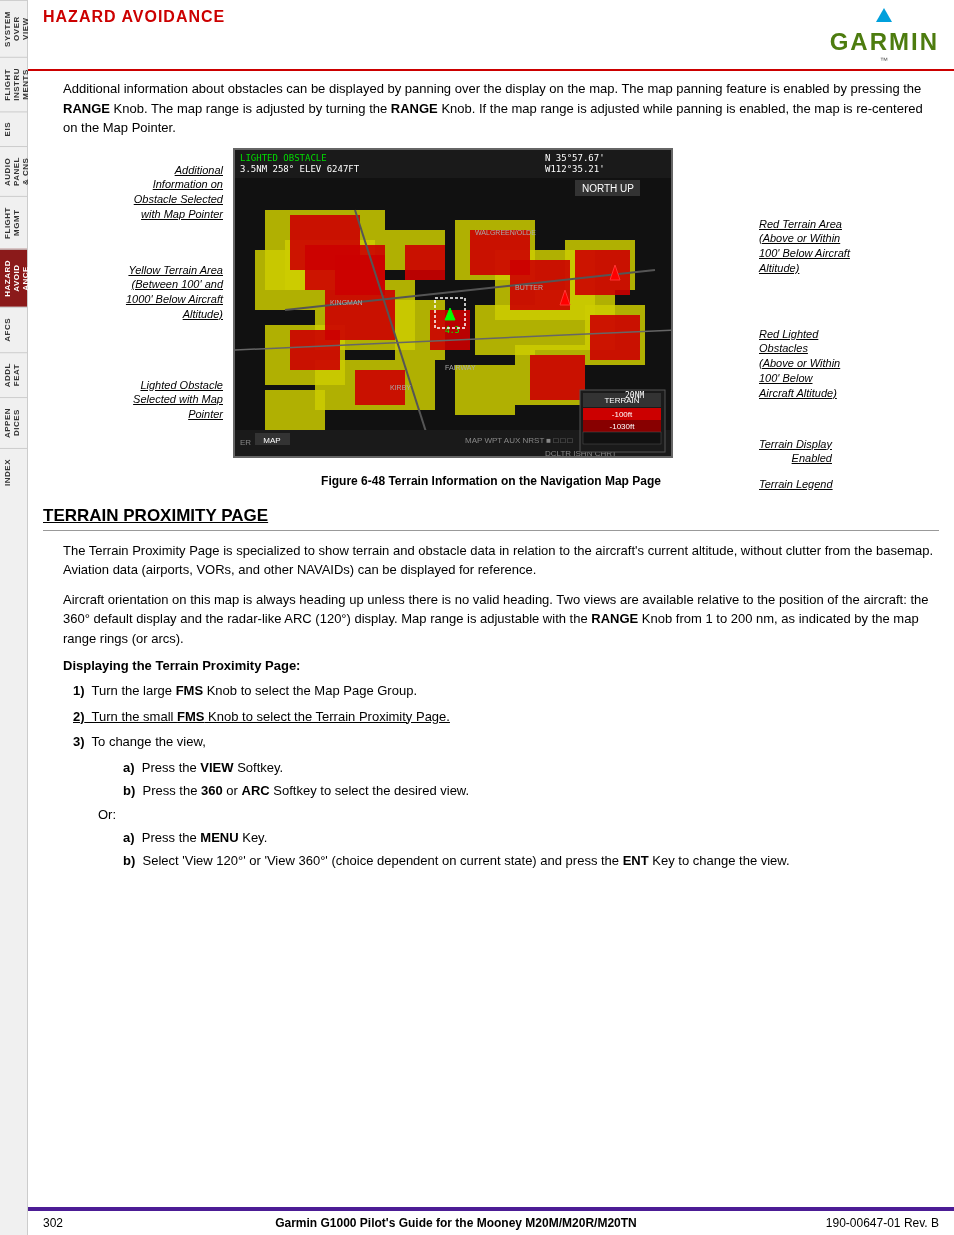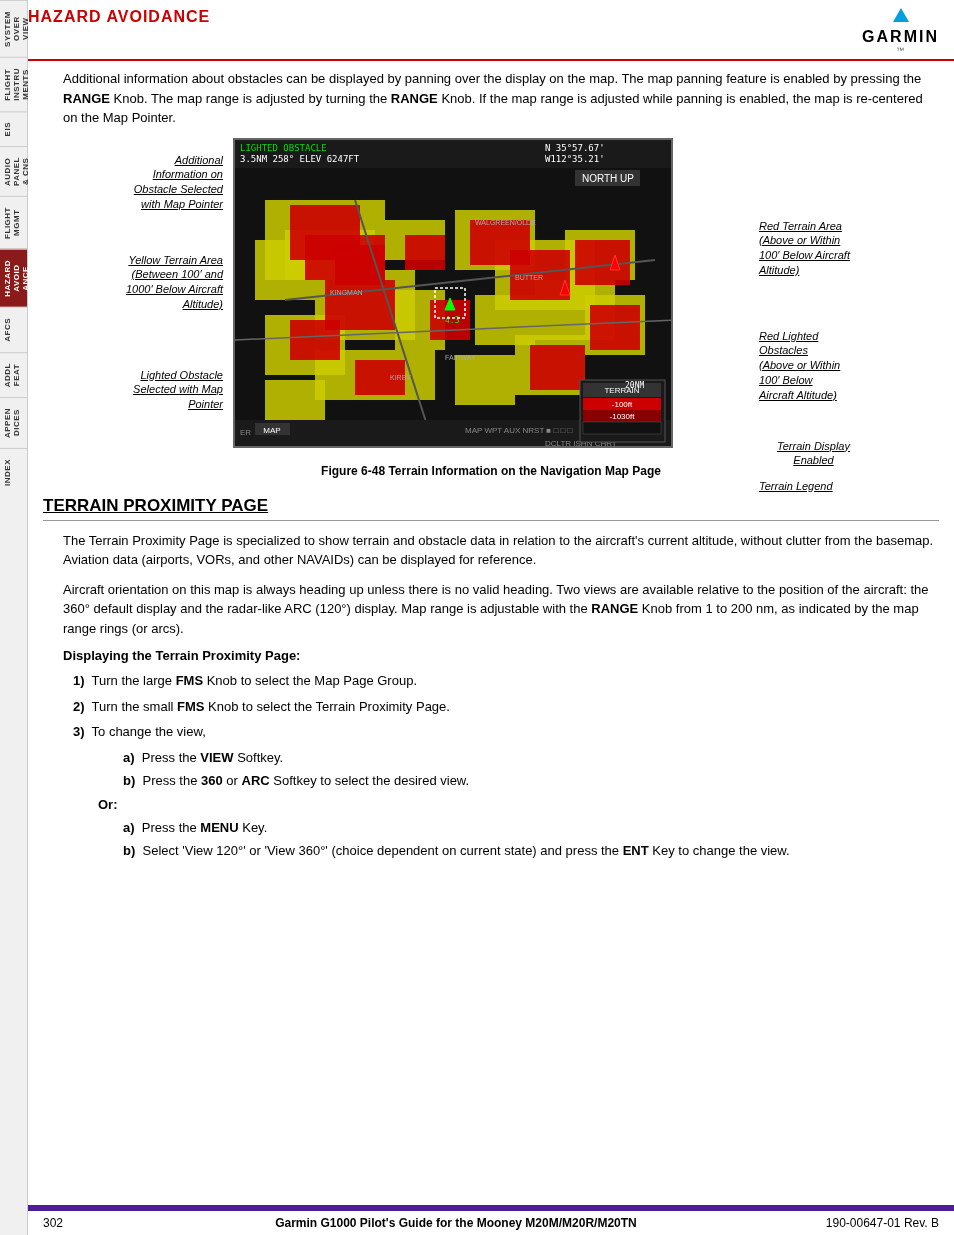--- a/index.html
+++ b/index.html
@@ -47,41 +47,41 @@
     .main {
       margin-left: 28px;
       padding: 0;
     }
 
     
     .header {
       display: flex;
       justify-content: space-between;
       align-items: flex-start;
-      padding: 8px 15px 4px 0;
+      padding: 8px 15px 4px 15px;
       border-bottom: 2px solid #c00;
       margin-bottom: 8px;
       gap: 17px;
     }
     .header-title {
       font-size: 16px;
       font-weight: bold;
       color: #c00;
       letter-spacing: 1px;
       text-transform: uppercase;
     }
     .garmin-logo {
       display: flex;
       align-items: center;
       gap: 4px;
     }
     .garmin-text {
-      font-size: 16px;
-      font-weight: bold;
-      color: #000000;
+      font-size: 24px;
+      font-weight: bold;
+      color: #4d7c0f;
       letter-spacing: 2px;
     }
     .garmin-triangle {
       width: 0;
       height: 0;
       border-left: 8px solid transparent;
       border-right: 8px solid transparent;
       border-bottom: 14px solid #00a0dc;
       margin-bottom: 6px;
     }
@@ -130,21 +130,21 @@
       margin-bottom: 4px;
       line-height: 1.5;
     }
 
     
     .footer {
       position: absolute;
       bottom: 0;
       left: 28px;
       right: 0;
-      border-top: 6px solid #4c1d95;
+      border-top: 4px solid #4c1d95;
       padding: 5px 15px;
       display: flex;
       justify-content: space-between;
       align-items: center;
       font-size: 12px;
     }
 
     
     .figure-wrapper {
       position: relative;
@@ -156,21 +156,21 @@
       position: absolute;
       left: 0;
       top: 0;
       width: 185px;
       height: 100%;
     }
 
     .figure-right-annotations {
       position: absolute;
       right: 0;
-      top: 16px;
+      top: 4px;
       width: 185px;
       height: 100%;
     }
 
     .ann-item {
       font-size: 11px;
       font-style: italic;
       line-height: 1.35;
       position: absolute;
       text-decoration: underline;
@@ -318,21 +318,21 @@
         </svg>
       </div>
 
       <div class="figure-right-annotations">
         <div class="ann-item" style="top:65px; left:5px; text-align:left;">
           <em>Red Terrain Area<br>(Above or Within<br>100' Below Aircraft<br>Altitude)</em>
         </div>
         <div class="ann-item" style="top:175px; left:5px; text-align:left;">
           <em>Red Lighted<br>Obstacles<br>(Above or Within<br>100' Below<br>Aircraft Altitude)</em>
         </div>
-        <div class="ann-item" style="top:285px; left:5px; text-align:center;margin-left:18px;">
+        <div class="ann-item" style="top:285px; left:5px; text-align:right;">
           <em>Terrain Display<br>Enabled</em>
         </div>
         <div class="ann-item" style="top:325px; left:5px; text-align:left;">
           <em>Terrain Legend</em>
         </div>
       </div>
 
     </div>
 
     <p class="figure-caption">Figure 6-48  Terrain Information on the Navigation Map Page</p>
@@ -347,38 +347,38 @@
     </p>
 
     <p style="margin-bottom:8px; margin-left:20px;">
       <strong>Displaying the Terrain Proximity Page:</strong>
     </p>
 
     <ol class="numbered-list" style="list-style:none; margin-left:30px;">
       <li style="margin-bottom:6px;">
         <strong>1)</strong>&nbsp; Turn the large <strong>FMS</strong> Knob to select the Map Page Group.
       </li>
-      <li style="margin-bottom:6px;">
+      <li style="margin-bottom:6px;text-decoration:underline;">
         <strong>2)</strong>&nbsp; Turn the small <strong>FMS</strong> Knob to select the Terrain Proximity Page.
       </li>
       <li style="margin-bottom:6px;">
         <strong>3)</strong>&nbsp; To change the view,
       </li>
     </ol>
 
     <div style="margin-left:55px;">
       <p class="sub-item">
         <strong>a)</strong>&nbsp; Press the <strong>VIEW</strong> Softkey.
       </p>
       <p class="sub-item">
         <strong>b)</strong>&nbsp; Press the <strong>360</strong> or <strong>ARC</strong> Softkey to select the desired view.
       </p>
     </div>
 
-    <p class="or-label" style="margin-left:55px; font-weight:bold; margin-top:6px; margin-bottom:6px;">Or:</p>
+    <p class="or-label" style="margin-left:55px; font-weight:normal; margin-top:6px; margin-bottom:6px;">Or:</p>
 
     <div style="margin-left:55px;">
       <p class="sub-item">
         <strong>a)</strong>&nbsp; Press the <strong>MENU</strong> Key.
       </p>
       <p class="sub-item">
         <strong>b)</strong>&nbsp; Select 'View 120°' or 'View 360°' (choice dependent on current state) and press the <strong>ENT</strong> Key to change the view.
       </p>
     </div>
 

